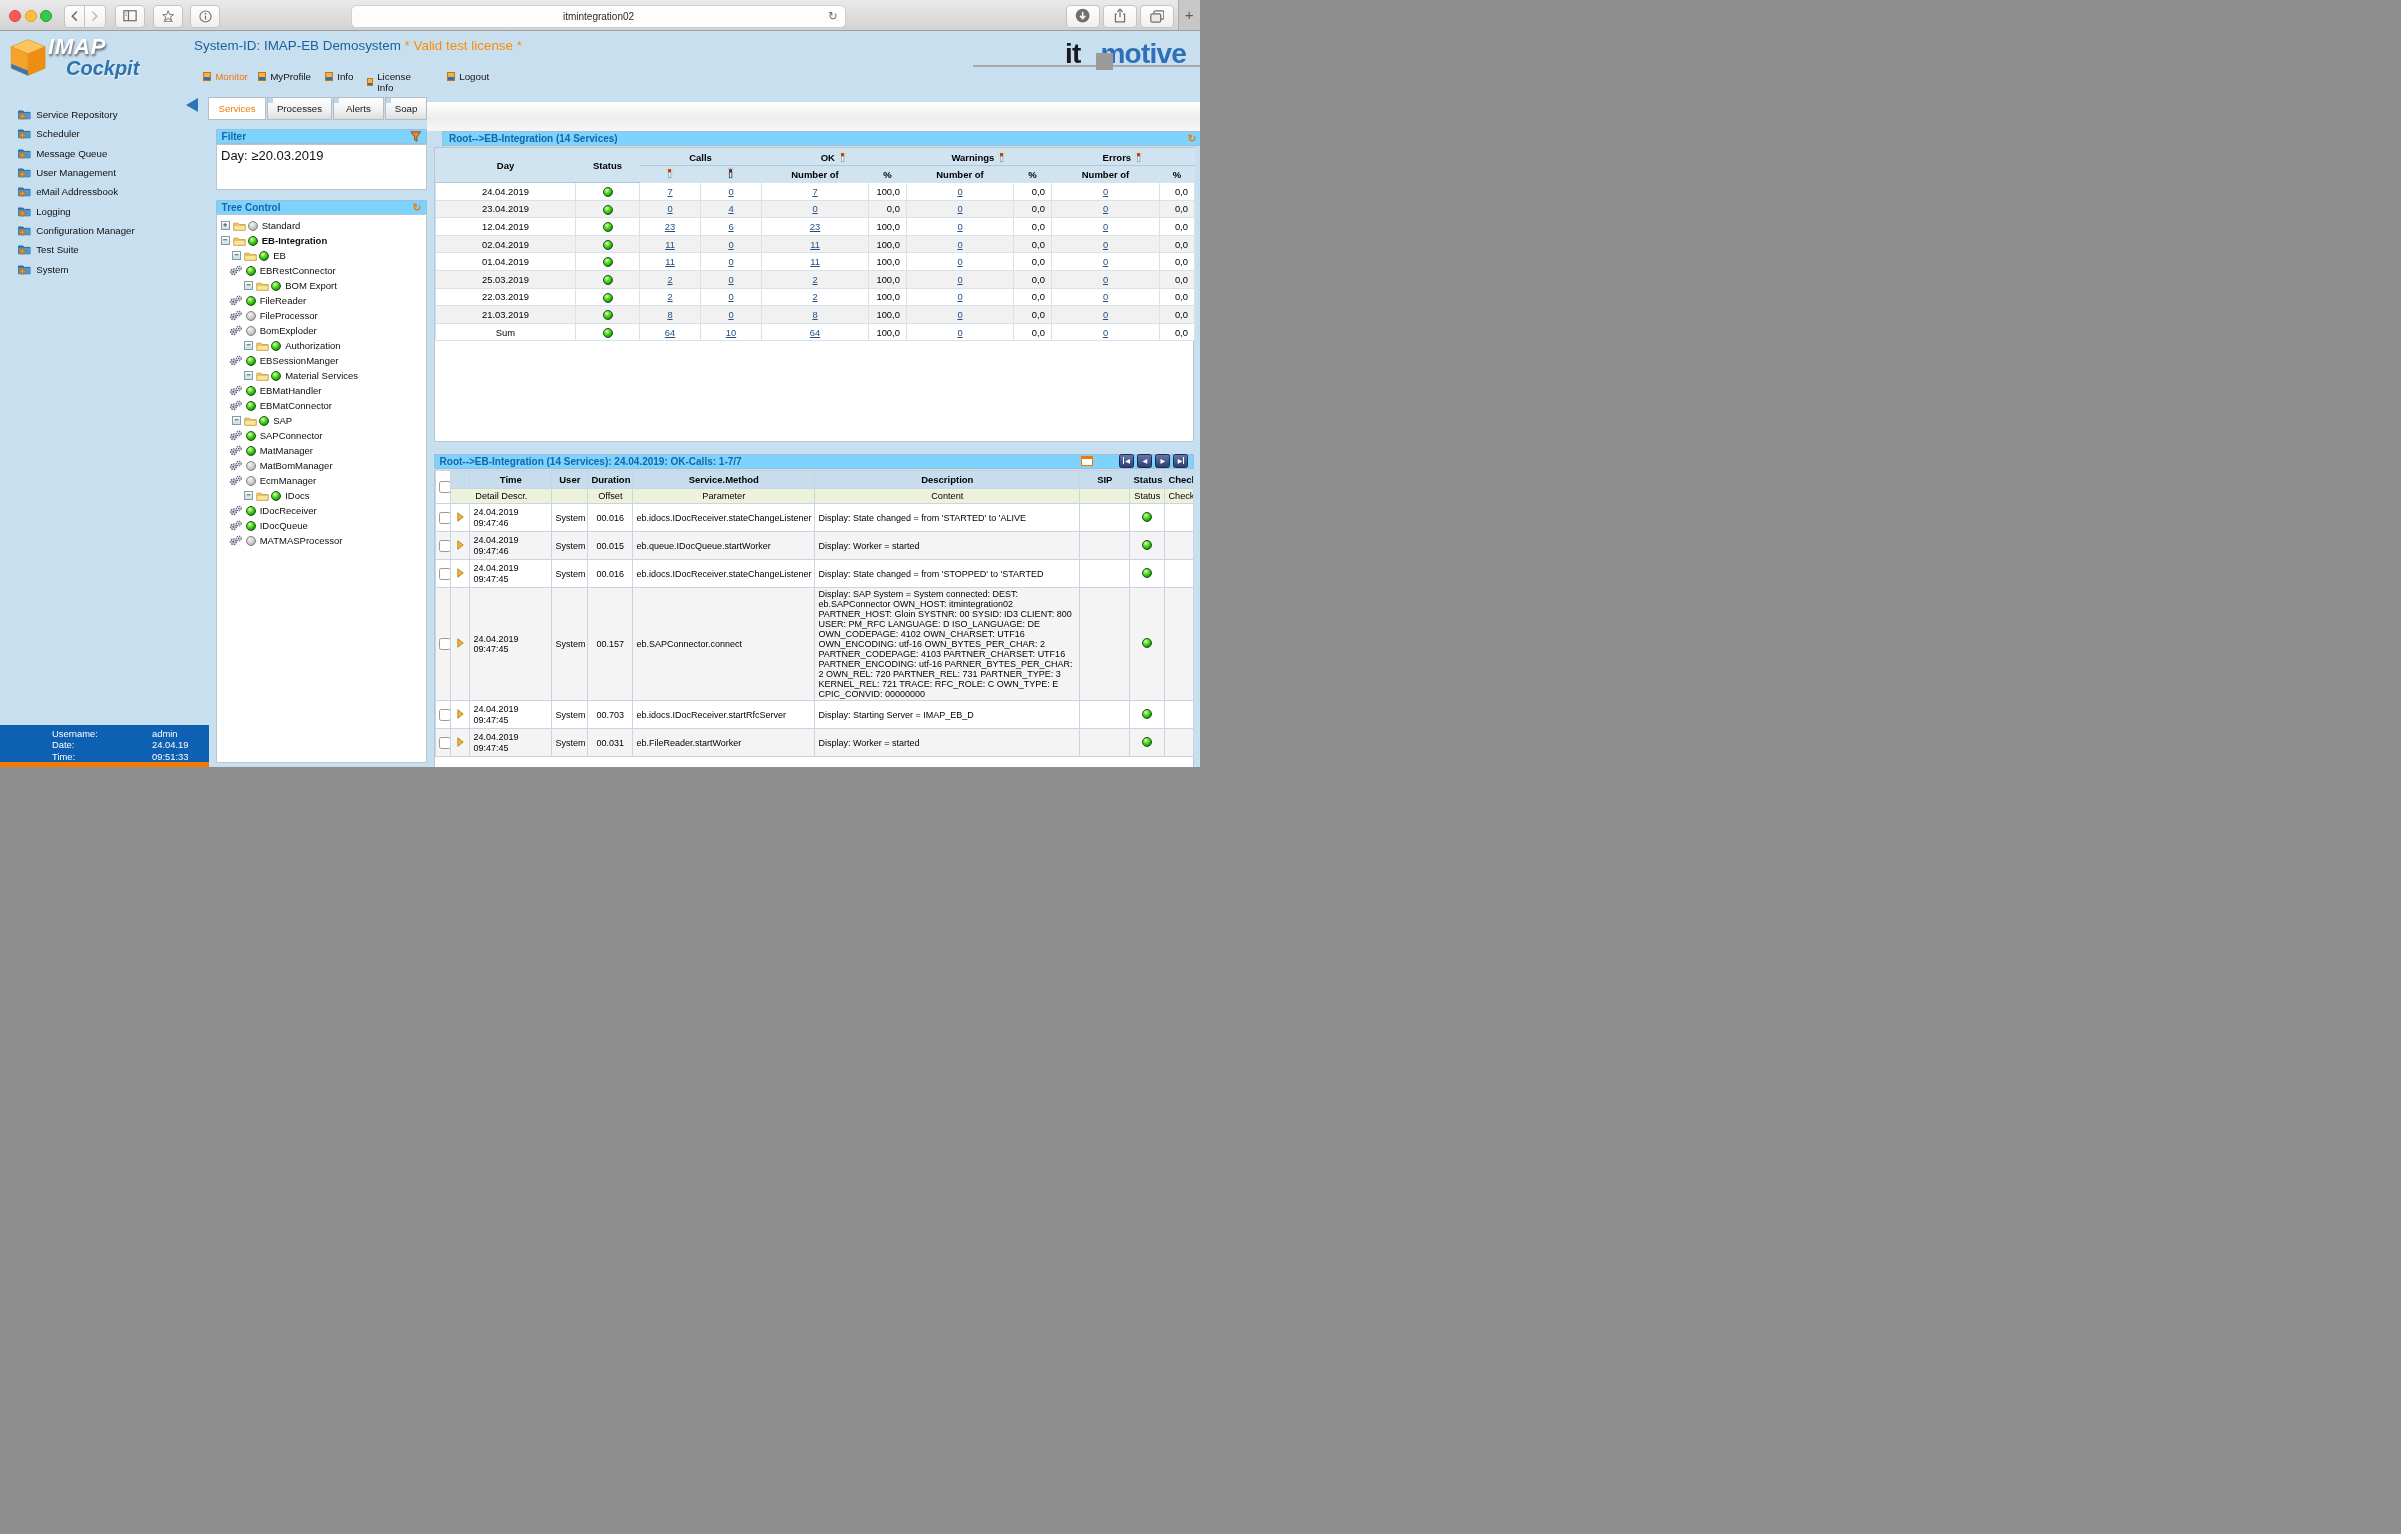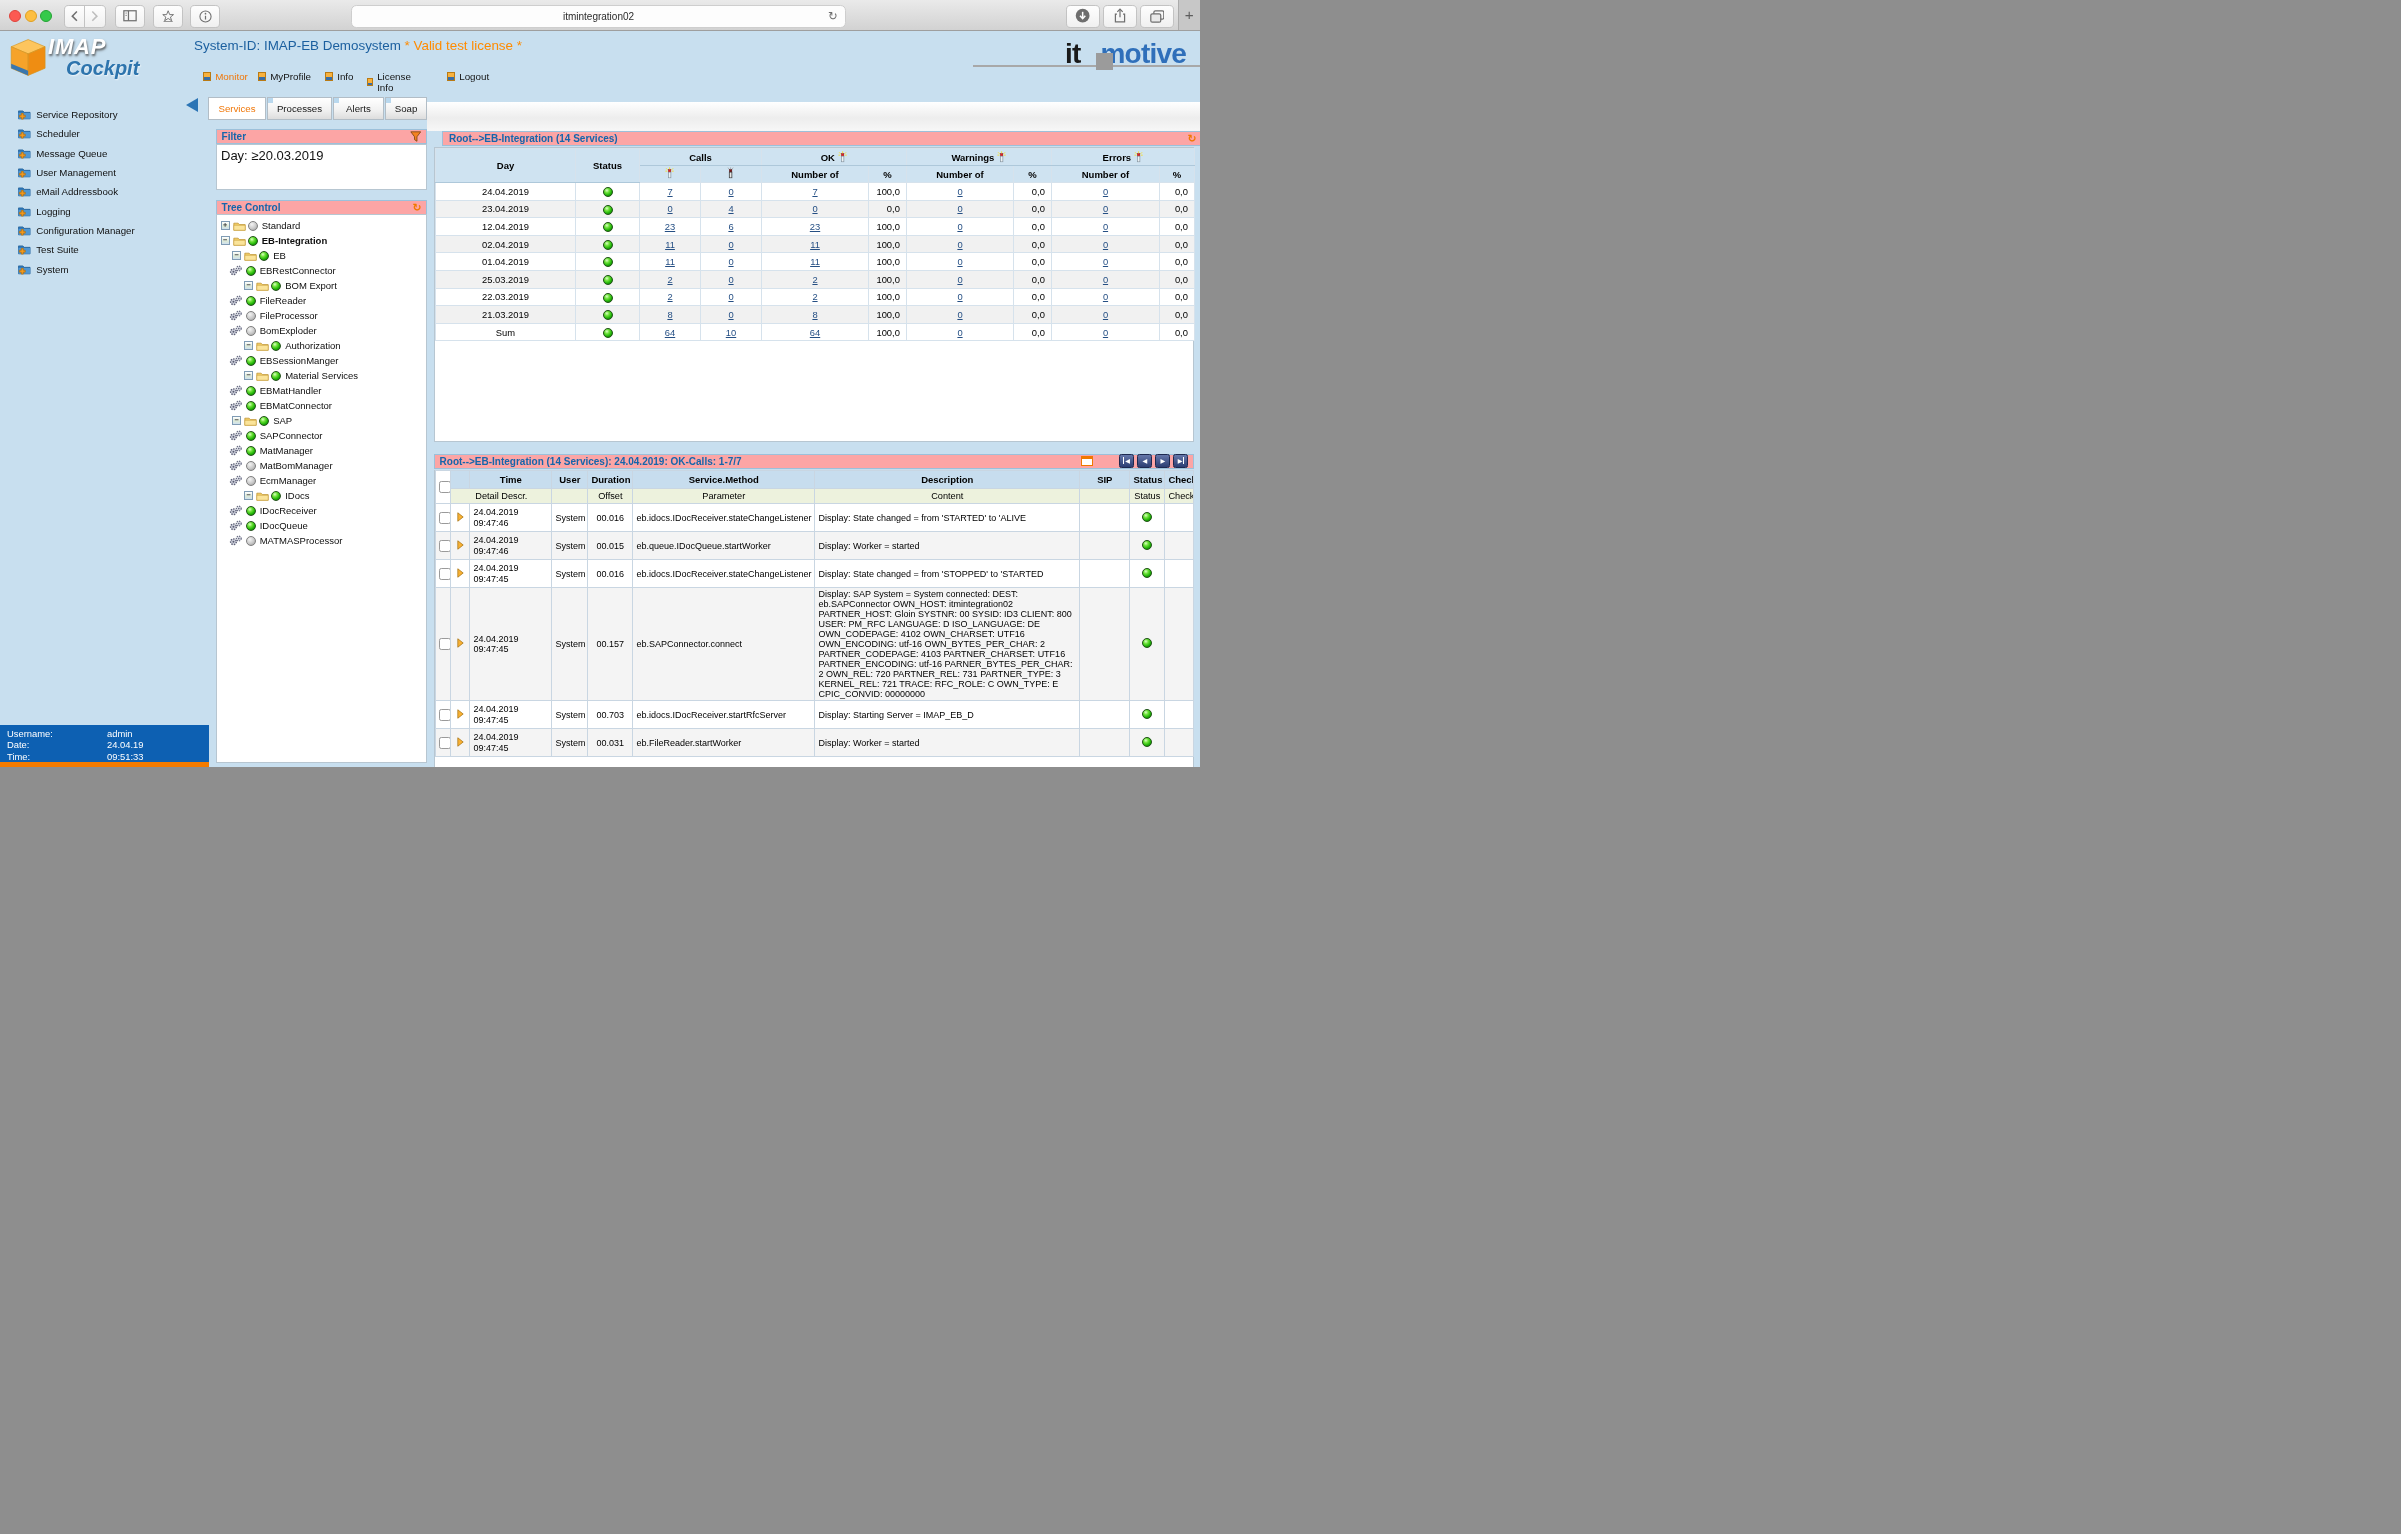--- a/index.html
+++ b/index.html
@@ -27,21 +27,21 @@
   .logo-cube{position:absolute;left:6.1px;top:34px;}
   .logo-imap{position:absolute;left:48px;top:34px;font-size:22px;font-weight:800;font-style:italic;
     color:#ffffff;text-shadow:0.8px 1.5px 2.3px rgba(70,70,70,.85);letter-spacing:0.8px;}
   .logo-cockpit{position:absolute;left:66px;top:57px;font-size:20px;font-weight:700;font-style:italic;
     color:#2d74ad;text-shadow:0.8px 0.8px 1.5px rgba(255,255,255,.7);}
   .menu{position:absolute;left:17px;top:105px;width:188px;}
   .menu-item{display:flex;align-items:center;height:19.3px;cursor:pointer;}
   .menu-item svg{margin-right:4.6px;flex:0 0 auto;}
   .menu-item .lbl{font-size:9.7px;color:#101010;}
   .session{position:absolute;left:0;top:725px;width:209px;height:37px;background:#0d60b2;
-    color:#fff;font-size:9.4px;padding-top:2.3px;box-sizing:border-box;}
+    color:#fff;font-size:9.4px;padding-top:2.3px;box-sizing:border-box;padding-left:45px;}
   .session .row{display:flex;height:11.5px;align-items:center;}
   .session .l{width:100px;padding-left:7px;}
   .orangebar{position:absolute;left:0;top:762px;width:209px;height:5.4px;background:#f47b00;}
   
   .systitle{position:absolute;left:194px;top:38px;font-size:13.4px;font-weight:400;white-space:nowrap;}
   .systitle .sid{color:#1b5f9f;}
   .systitle .lic{color:#ff8b00;}
   .brand{position:absolute;top:38px;left:1065px;height:34px;white-space:nowrap;z-index:3;}
   .brand .it{font-size:28px;font-weight:700;color:#1a1a1a;letter-spacing:-0.8px;}
   .brand .motive{font-size:28px;font-weight:700;color:#2f6fba;letter-spacing:-0.8px;margin-left:20px;}
@@ -56,21 +56,21 @@
   .tabband{position:absolute;left:427px;top:102px;width:773px;height:29px;
     background:linear-gradient(#ffffff,#ededed 55%,#f7f7f7);}
   .collapse-arrow{position:absolute;left:186px;top:98px;width:0;height:0;
     border-right:12.3px solid #2b74b5;border-top:7px solid transparent;border-bottom:7px solid transparent;cursor:pointer;}
   .tab{position:absolute;top:97px;height:23px;box-sizing:border-box;border:0.8px solid #b2bdc6;
     display:flex;align-items:center;justify-content:center;font-size:9.7px;cursor:pointer;
     background:linear-gradient(180deg,#ffffff 0%,#f2f2f2 55%,#dddddd 100%);color:#161616;}
   .tab .notch{position:absolute;left:0;top:0;width:5.4px;height:5.4px;background:#b9d8ee;}
   .tab.active{background:#ffffff;color:#f0780a;}
   
-  .phead{position:absolute;height:14.6px;background:#fca5a5;border:0.8px solid #9cc0da;box-sizing:border-box;
+  .phead{position:absolute;height:14.6px;background:#7dd3fc;border:0.8px solid #9cc0da;box-sizing:border-box;
     display:flex;align-items:center;font-size:10px;font-weight:bold;color:#1565ab;padding:0 4.6px;}
   .phead .sp{flex:1;}
   .wbox{position:absolute;background:#ffffff;border:0.8px solid #b7c6d1;box-sizing:border-box;}
   .filter-day{position:absolute;left:221px;top:148px;font-size:13px;color:#111;}
   
   .tree{position:absolute;left:216px;top:218px;width:209px;}
   .tnode{display:flex;align-items:center;height:15px;font-size:9.5px;color:#0d0d0d;cursor:pointer;white-space:nowrap;}
   .tnode.bold .tl-label{font-weight:bold;}
   .lv0{padding-left:4.6px;}.lv1{padding-left:16px;}.lv2{padding-left:28px;}.lv3{padding-left:39px;}
   .svcrow{padding-left:13px;box-sizing:border-box;}

